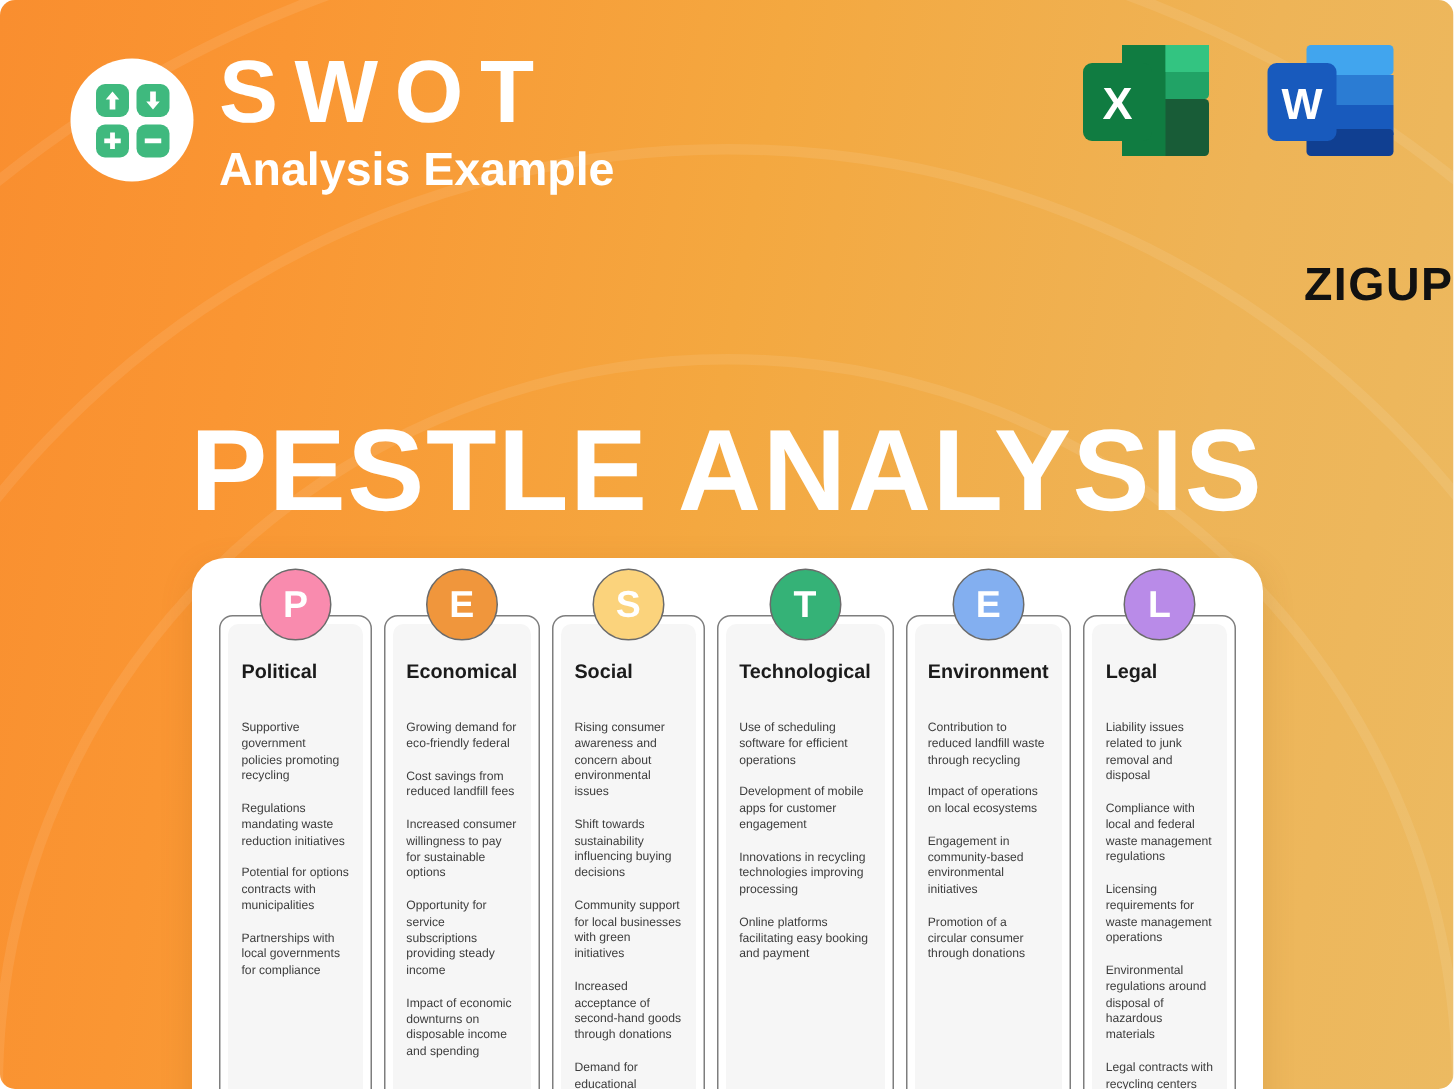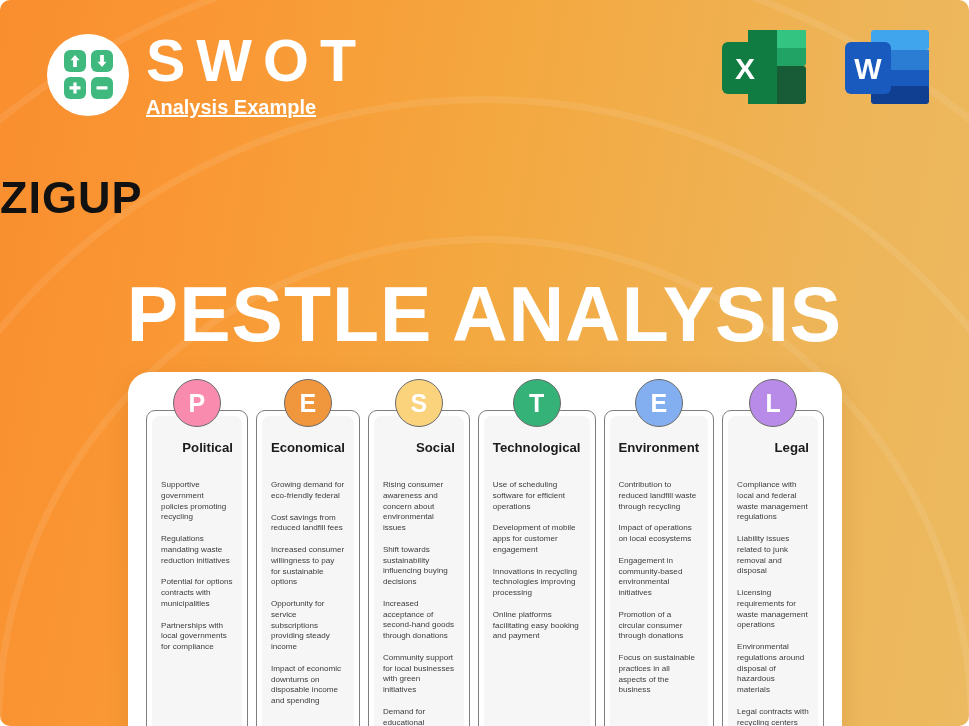--- a/index.html
+++ b/index.html
@@ -59,42 +59,41 @@
   .swot-text { display: flex; flex-direction: column; line-height: 1; }
   .swot-title {
     color: #FFFFFF;
     font-size: 59px;
     font-weight: bold;
     letter-spacing: 11px;
     line-height: 1;
   }
   .swot-sub {
     color: #FFFFFF;
-    font-size: 20px;
+    font-size: 31px;
     font-weight: bold;
     margin-top: 6px;
     letter-spacing: 0px;
-    text-decoration: underline;
   }
 
   
   .office-icons {
     position: absolute;
     right: 36px; top: 26px;
     display: flex; gap: 31px;
   }
   .office-icon { position: relative; width: 92px; height: 84px; }
 
   
   .company-name {
     position: absolute;
     top: 172px; left: 0; right: 0;
-    text-align: left;
+    text-align: right;
     color: #111111;
-    font-size: 45px;
+    font-size: 31px;
     font-weight: bold;
     letter-spacing: 1px;
   }
   .main-title {
     position: absolute;
     top: 276px; left: 0; right: 0;
     text-align: center;
     color: #FFFFFF;
     font-size: 77px;
     font-weight: bold;
@@ -143,21 +142,21 @@
   .col-inner {
     background: #F6F6F6;
     border-radius: 7px;
     flex: 1;
     padding: 24px 9px 0 9px;
     display: flex;
     flex-direction: column;
   }
 
   .col-title {
-    text-align: right;
+    text-align: left;
     font-size: 13.2px;
     font-weight: bold;
     color: #1B1B1B;
     margin-bottom: 25px;
     white-space: nowrap;
   }
 
   .col-items { display: flex; flex-direction: column; gap: 11px; }
   .col-item {
     font-size: 8.1px;
@@ -268,22 +267,22 @@
       </div>
     </div>
 
     <div class="column">
       <div class="col-badge" style="background:#FBD37C">S</div>
       <div class="col-inner">
         <div class="col-title">Social</div>
         <div class="col-items">
           <div class="col-item">Rising consumer awareness and concern about environmental issues</div>
           <div class="col-item">Shift towards sustainability influencing buying decisions</div>
+          <div class="col-item">Community support for local businesses with green initiatives</div>
           <div class="col-item">Increased acceptance of second-hand goods through donations</div>
-          <div class="col-item">Community support for local businesses with green initiatives</div>
           <div class="col-item">Demand for educational resources on waste management practices</div>
         </div>
 
       </div>
     </div>
 
     <div class="column">
       <div class="col-badge" style="background:#35B277">T</div>
       <div class="col-inner">
         <div class="col-title">Technological</div>
@@ -299,33 +298,32 @@
 
     <div class="column">
       <div class="col-badge" style="background:#83AFF0">E</div>
       <div class="col-inner">
         <div class="col-title">Environment</div>
         <div class="col-items">
           <div class="col-item">Contribution to reduced landfill waste through recycling</div>
           <div class="col-item">Impact of operations on local ecosystems</div>
           <div class="col-item">Engagement in community-based environmental initiatives</div>
           <div class="col-item">Promotion of a circular consumer through donations</div>
-          <div class="col-item">Focus on sustainable practices in all aspects of the business</div>
         </div>
 
       </div>
     </div>
 
     <div class="column">
       <div class="col-badge" style="background:#B98BE8">L</div>
       <div class="col-inner">
         <div class="col-title">Legal</div>
         <div class="col-items">
+          <div class="col-item">Liability issues related to junk removal and disposal</div>
           <div class="col-item">Compliance with local and federal waste management regulations</div>
-          <div class="col-item">Liability issues related to junk removal and disposal</div>
           <div class="col-item">Licensing requirements for waste management operations</div>
           <div class="col-item">Environmental regulations around disposal of hazardous materials</div>
           <div class="col-item">Legal contracts with recycling centers and charities</div>
         </div>
 
       </div>
     </div>
 
   </div>
 </div>

